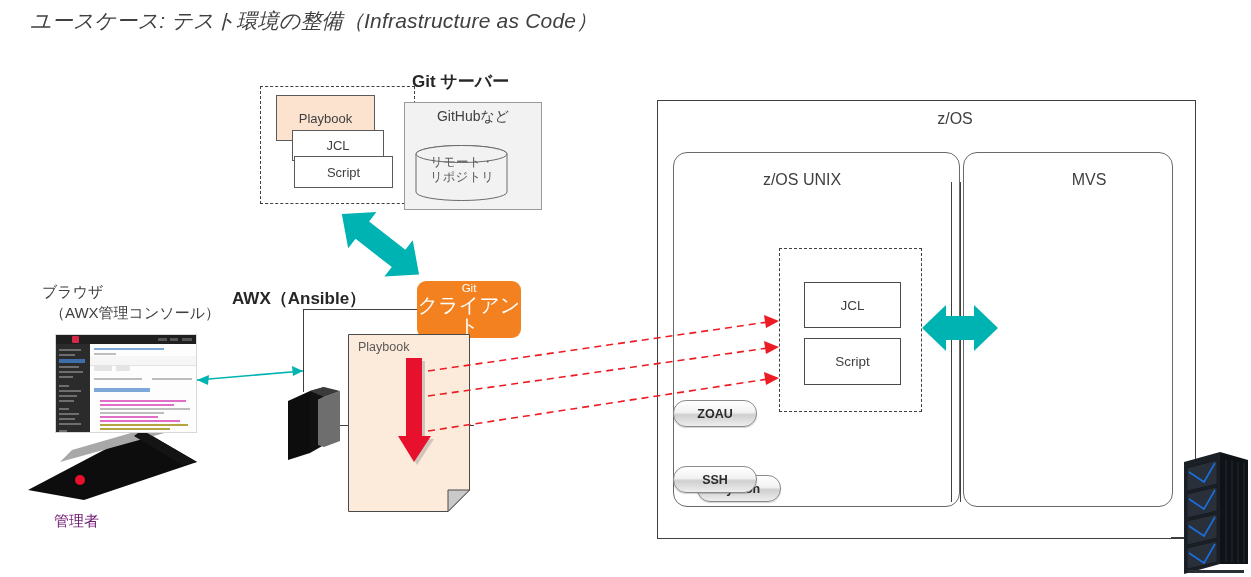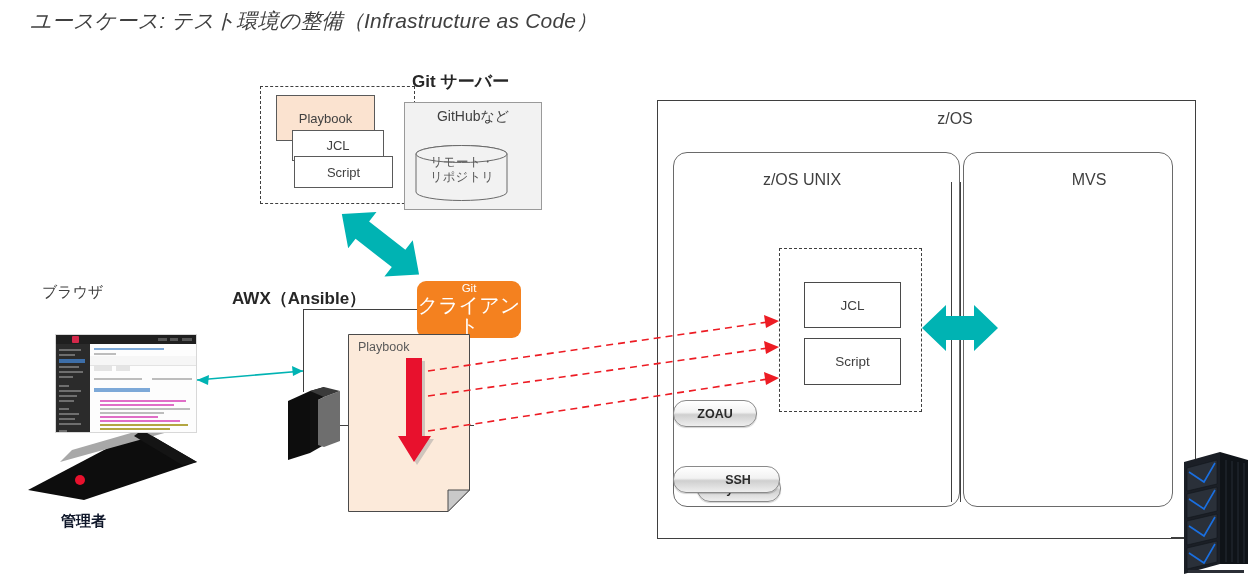--- a/index.html
+++ b/index.html
@@ -118,24 +118,23 @@
   
   #browser-caption {
     left: 42px; top: 281px;
     font-size: 15px;
     line-height: 21px;
     color: #404040;
     white-space: nowrap;
   }
   #browser-caption .l2 { display:block; padding-left: 8px; }
   #admin-caption {
-    left: 61px; top: 512px;
+    left: 54px; top: 512px;
     font-size: 15px;
-    color: #0f172a;
-    font-weight: bold;
+    color: #701a75;
   }
   
   #laptop { left: 22px; top: 330px; width: 200px; height: 170px; }
 
   
   #browser-shot {
     left: 55px; top: 334px;
     width: 140px; height: 97px;
     background: #ffffff;
     border: 1px solid #d8d8d8;
@@ -252,21 +251,21 @@
     border-radius: 13px;
     background: linear-gradient(180deg,#ffffff 0%,#f2f2f2 45%,#cfcfcf 55%,#eeeeee 100%);
     font-size: 12.5px;
     color: #2b2b2b;
     display:flex; align-items:center; justify-content:center;
     box-shadow: 0 1px 1px rgba(0,0,0,.18);
     font-weight: bold;
   }
   #pill-zoau   { left: 673px; top: 400px; }
   #pill-python { left: 697px; top: 432px; margin-top: 43px; }
-  #pill-ssh    { left: 673px; top: 466px; padding-left: 23px; }
+  #pill-ssh    { left: 673px; top: 466px; }
 
   
   #unix-mvs-pipe-l { left: 951px; top: 182px; width: 1px; height: 320px; background:#3f3f3f; }
   #unix-mvs-pipe-r { left: 960px; top: 182px; width: 1px; height: 320px; background:#3f3f3f; }
 
   
   #mainframe-rack { left: 1184px; top: 452px; width: 64px; height: 122px; }
   #rack-conn { left: 1171px; top: 537px; width: 24px; height: 1px; background:#3f3f3f; }
 
   
@@ -332,20 +331,21 @@
   <svg width="40" height="112" viewBox="0 0 40 112">
     <g transform="translate(3,3)">
       <polygon points="8,0 24,0 24,78 33,78 16,104 0,78 8,78" fill="#999999" opacity="0.45"></polygon>
     </g>
     <polygon points="8,0 24,0 24,78 33,78 16,104 0,78 8,78" fill="#E8112D"></polygon>
   </svg>
 </div>
 
 <div class="abs" id="browser-caption">
   <span>ブラウザ</span>
+  <span class="l2">（AWX管理コンソール）</span>
 </div>
 
 <div class="abs" id="laptop">
   <svg width="200" height="170" viewBox="0 0 200 170">
 
     <polygon points="6,160 120,100 175,132 62,170" fill="#0d0d0d"></polygon>
     <polygon points="38,132 146,102 146,96 140,94 50,120" fill="#a8a8a8"></polygon>
     <polygon points="120,100 175,132 160,135 112,106" fill="#141414"></polygon>
     <circle cx="58" cy="150" r="5" fill="#e8112d"></circle>
   </svg>

